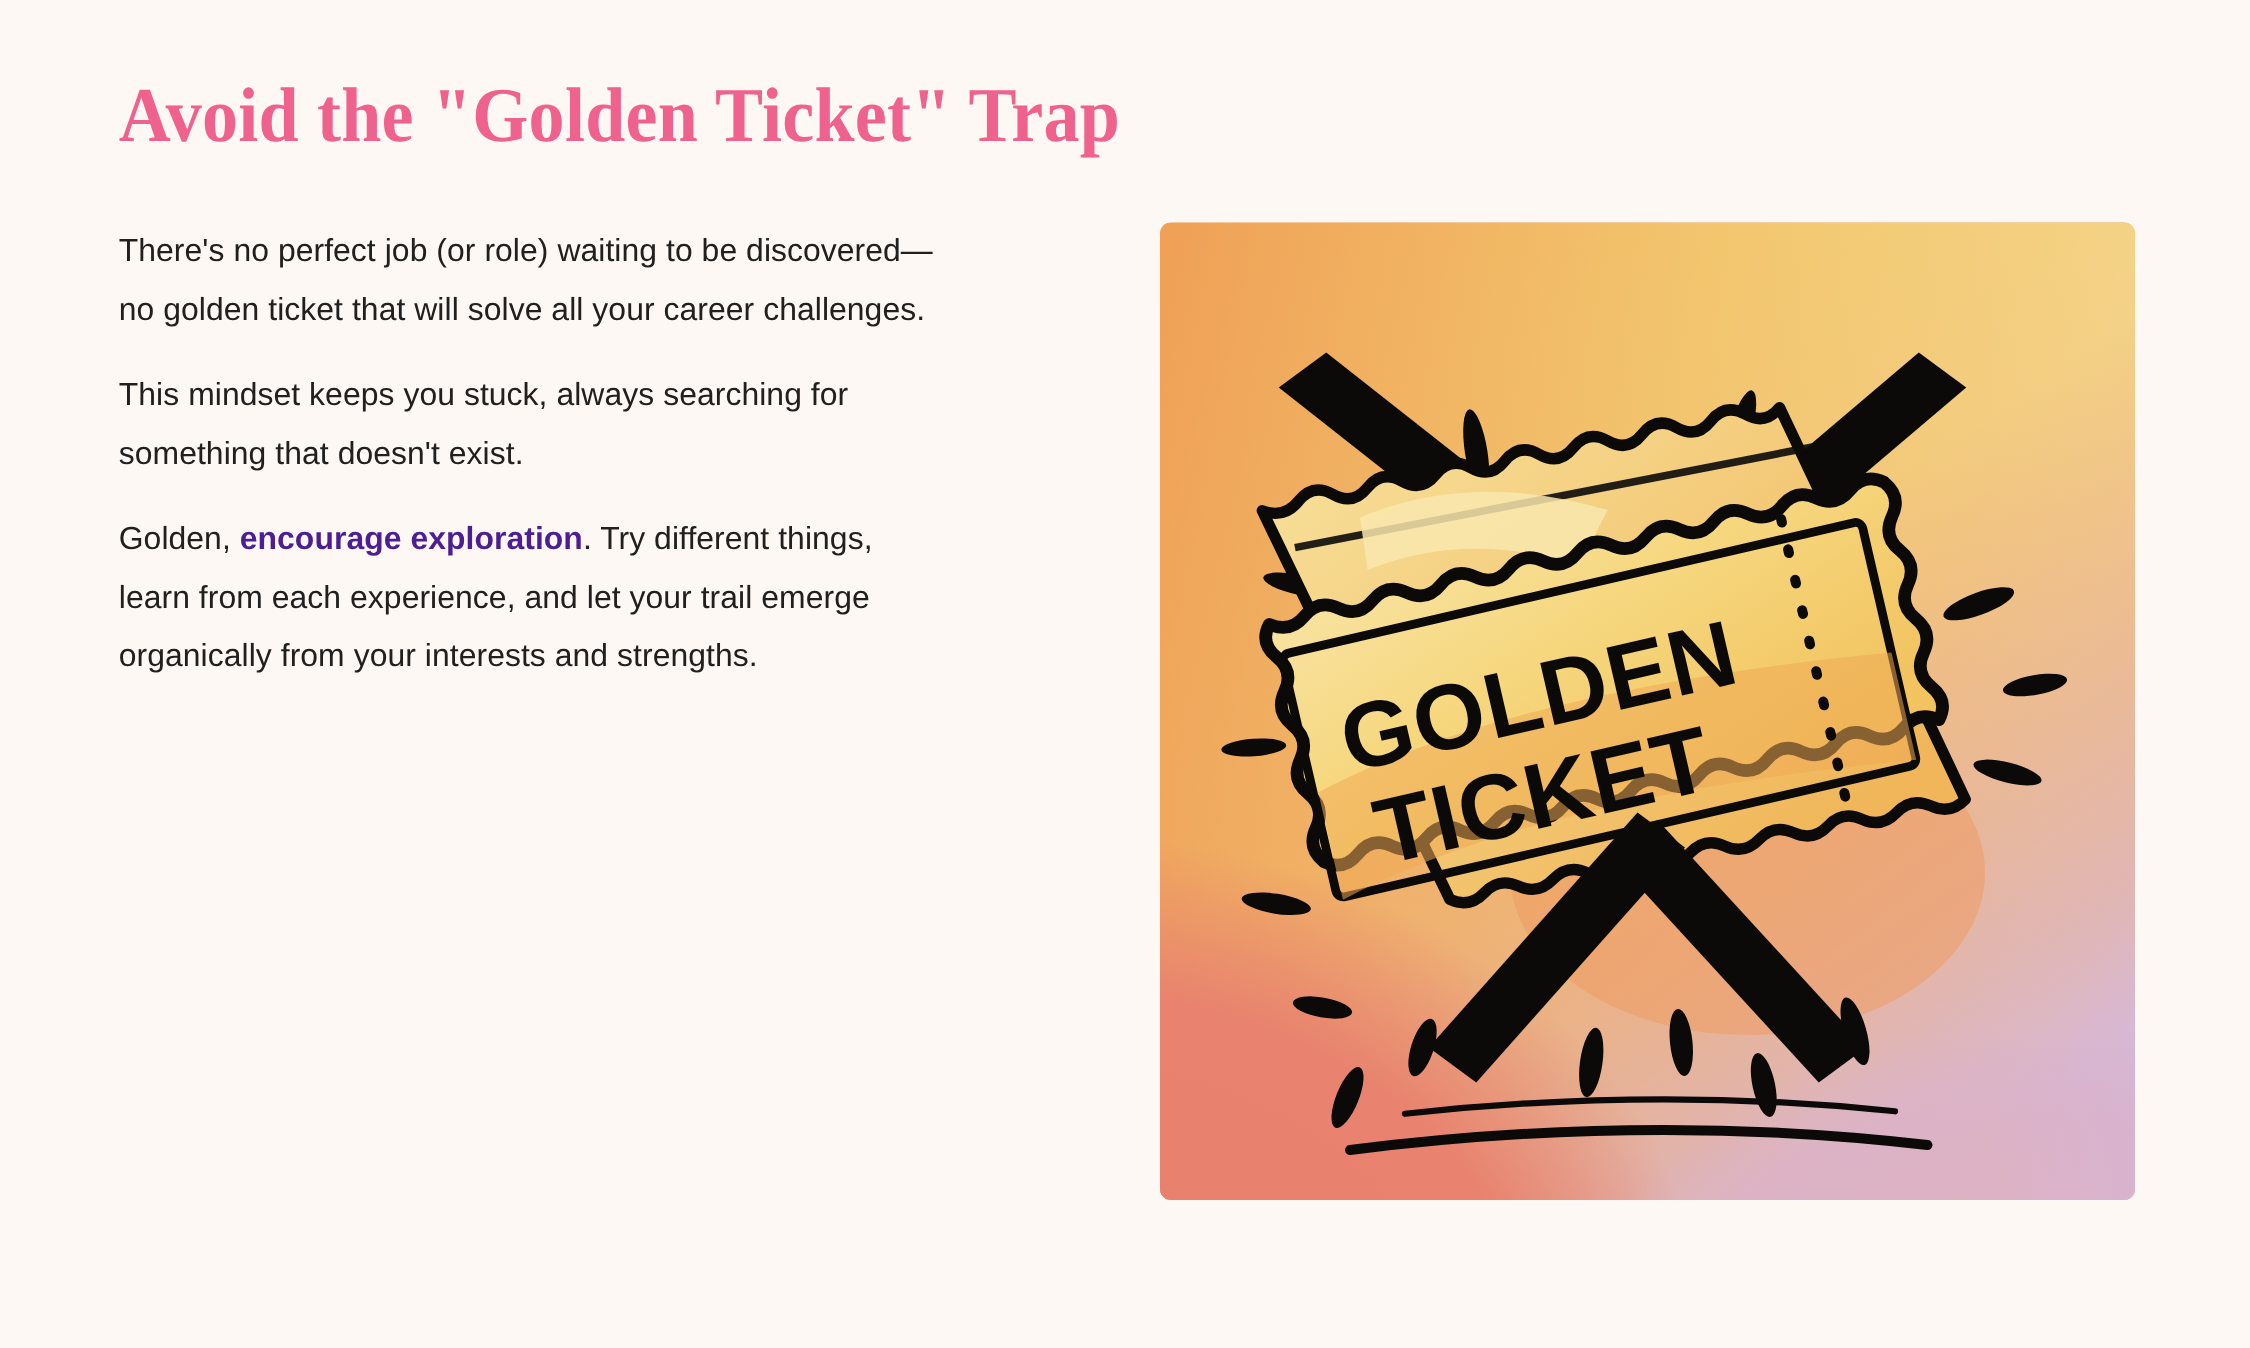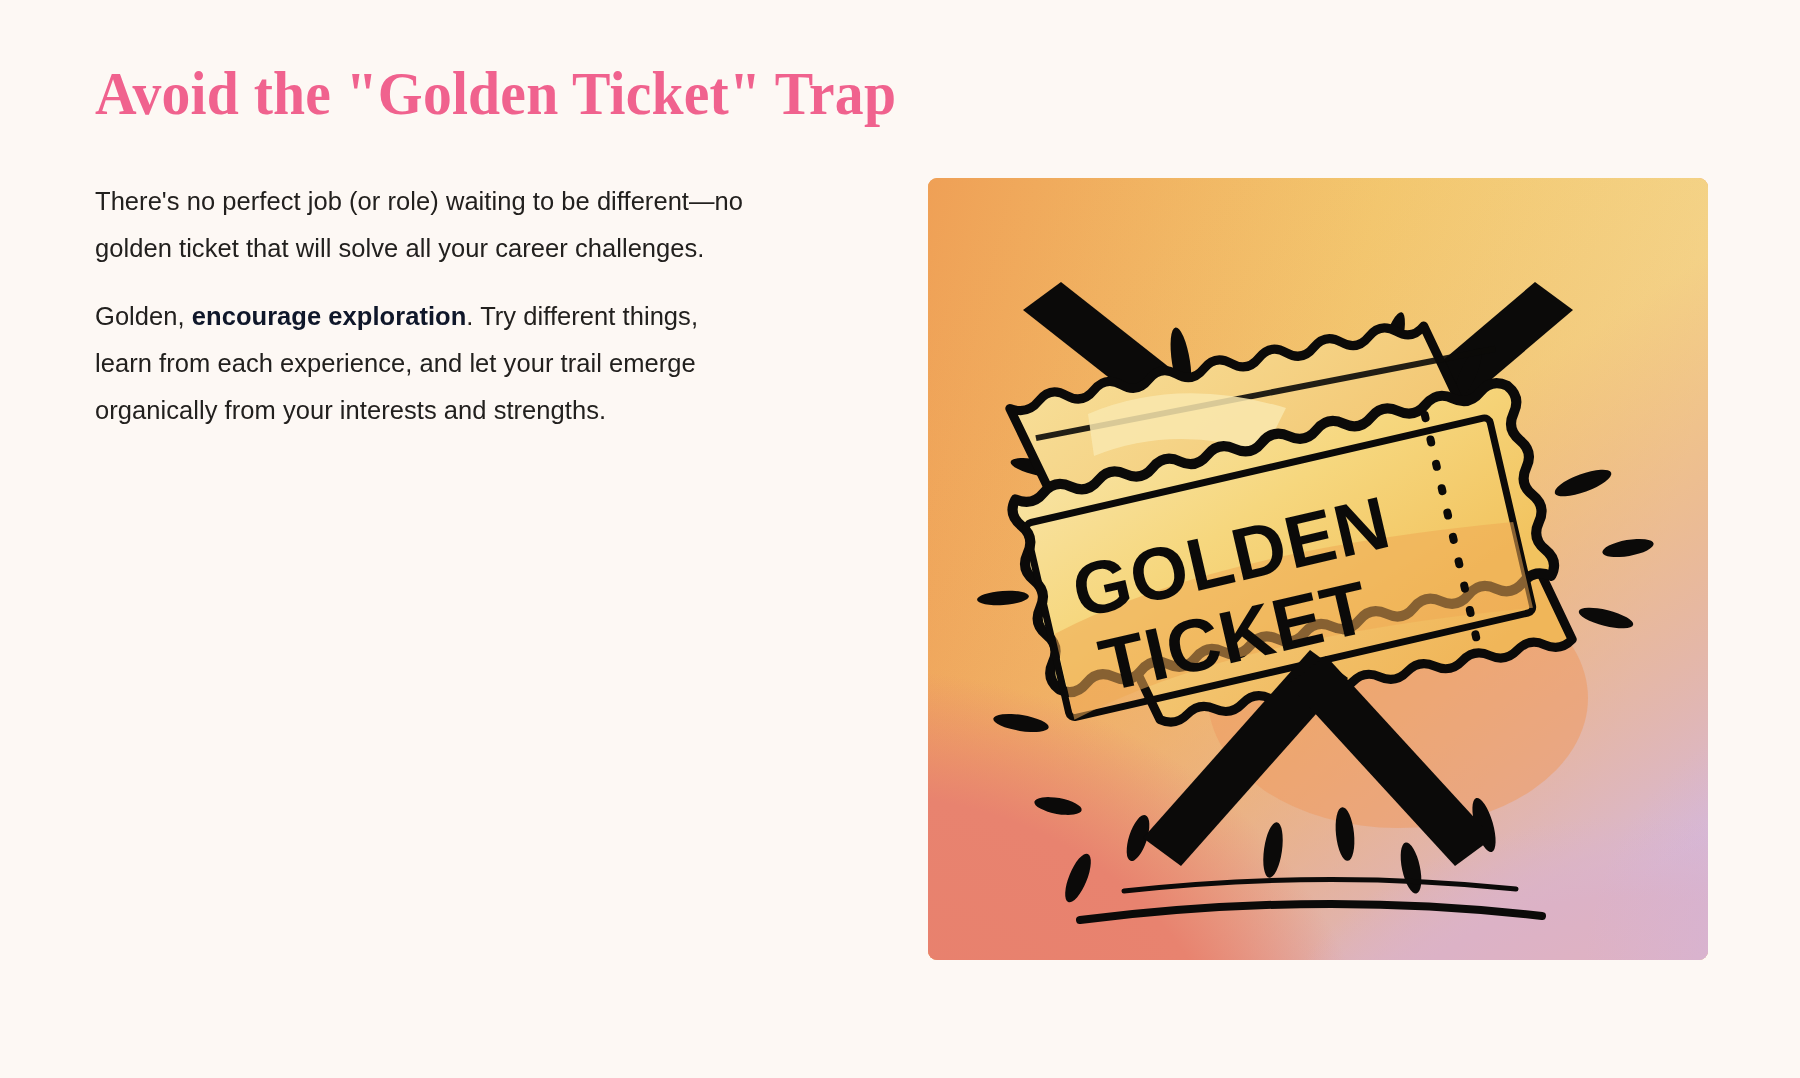--- a/index.html
+++ b/index.html
@@ -57,21 +57,21 @@
   }
 
   .para {
     font-size: 25.5px;
     line-height: 47px;
     color: #22201E;
     letter-spacing: 0.05px;
     margin-bottom: 21px;
   }
   .para:last-child { margin-bottom: 0; }
-  .para b, .para strong { font-weight: 700; color: #0f172a; }
+  .para b, .para strong { font-weight: 700; color: #4c1d95; }
 
   
   .art-panel {
     position: absolute;
     left: 928px;
     top: 0;
     width: 780px;
     height: 782px;
     border-radius: 9px;
     overflow: hidden;
@@ -83,21 +83,22 @@
 </head>
 <body>
 
 <div class="slide">
 
   <h1 class="slide-title">Avoid the "Golden Ticket" Trap</h1>
 
   <div class="content">
 
     <div class="text-col">
-      <p class="para"><span>There's no perfect job (or role) waiting to be different—no golden ticket that will solve all your career challenges.</span></p>
+      <p class="para"><span>There's no perfect job (or role) waiting to be discovered—no golden ticket that will solve all your career challenges.</span></p>
+      <p class="para"><span>This mindset keeps you stuck, always searching for something that doesn't exist.</span></p>
       <p class="para"><span>Golden, </span><strong>encourage exploration</strong><span>. Try different things, learn from each experience, and let your trail emerge organically from your interests and strengths.</span></p>
     </div>
 
     <div class="art-panel">
       <svg class="art-svg" viewBox="0 0 780 782" preserveAspectRatio="xMidYMid slice">
         <defs>
           <linearGradient id="bgGradA" x1="0" y1="0" x2="1" y2="0.25">
             <stop offset="0%" stop-color="#EFA056"></stop>
             <stop offset="55%" stop-color="#F3C96F"></stop>
             <stop offset="100%" stop-color="#F5DC8C"></stop>

